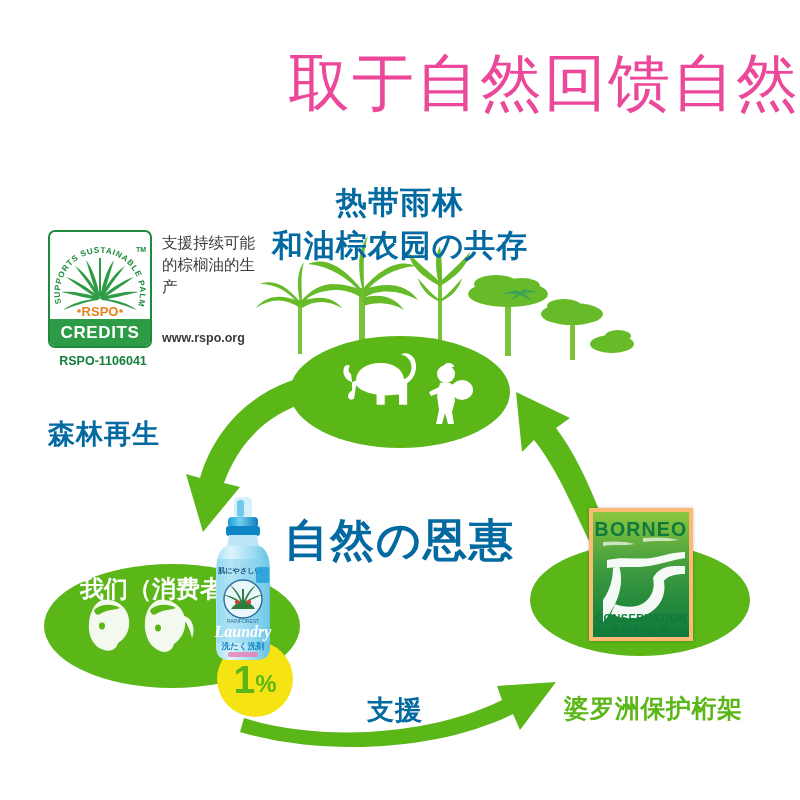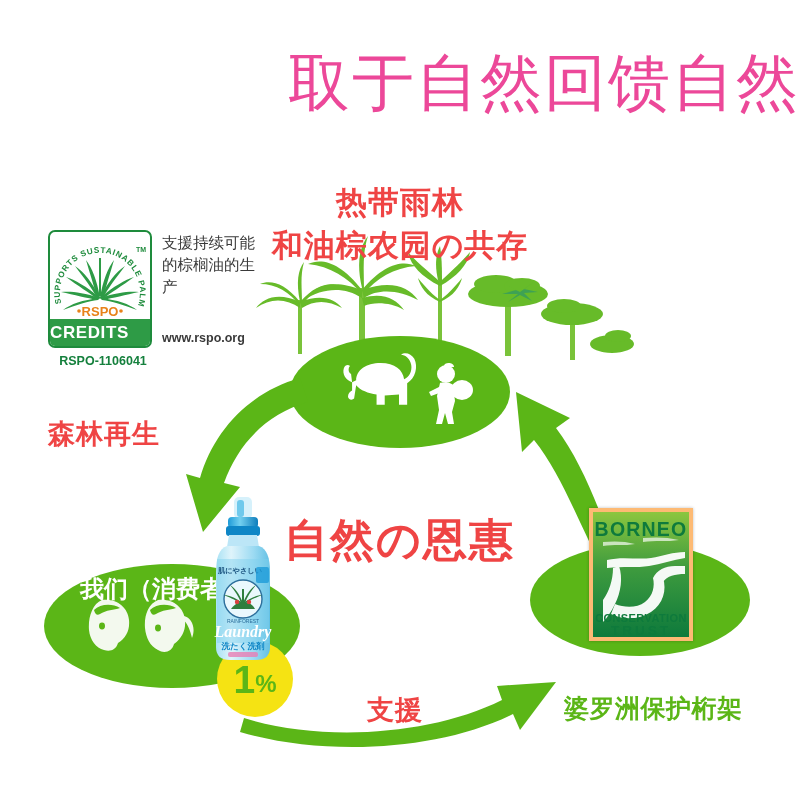--- a/index.html
+++ b/index.html
@@ -53,21 +53,21 @@
   .rspo-credits {
     position: absolute;
     left: 0; bottom: 0;
     width: 100%;
     height: 27px;
     background: #2E9B46;
     color: #ffffff;
     font-size: 17px;
     font-weight: bold;
     letter-spacing: 0.6px;
-    text-align: left;
+    text-align: center;
     line-height: 27px;
   }
   .rspo-code {
     position: absolute;
     left: 0px; top: 126px;
     width: 118px;
     text-align: center;
     font-size: 12.5px;
     font-weight: bold;
     color: #15803d;
@@ -88,21 +88,21 @@
     font-weight: bold;
     color: #3a3a3a;
   }
 
   
   .lbl {
     position: absolute;
     white-space: nowrap;
     font-weight: bold;
   }
-  .blue  { color: #ef4444; }
+  .blue  { color: #0369a1; }
   .green { color: #5BB617; }
   .white { color: #ffffff; }
 
   .lbl-rainforest {
     left: 0; top: 182px;
     width: 800px;
     text-align: center;
     font-size: 31px;
     line-height: 1.38;
     letter-spacing: 1px;

